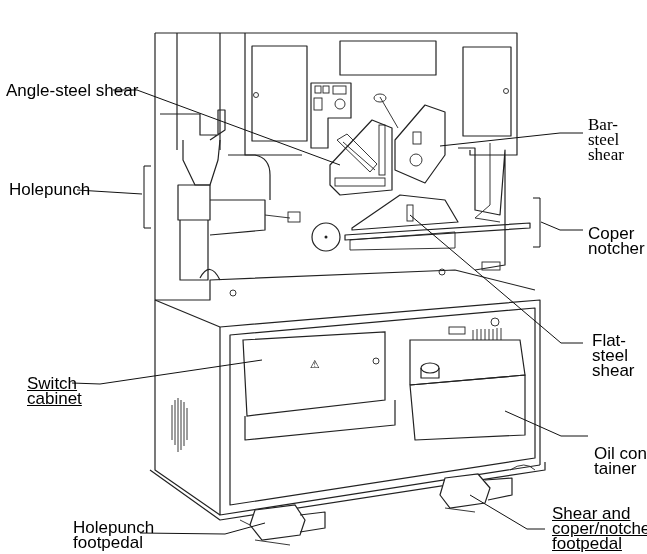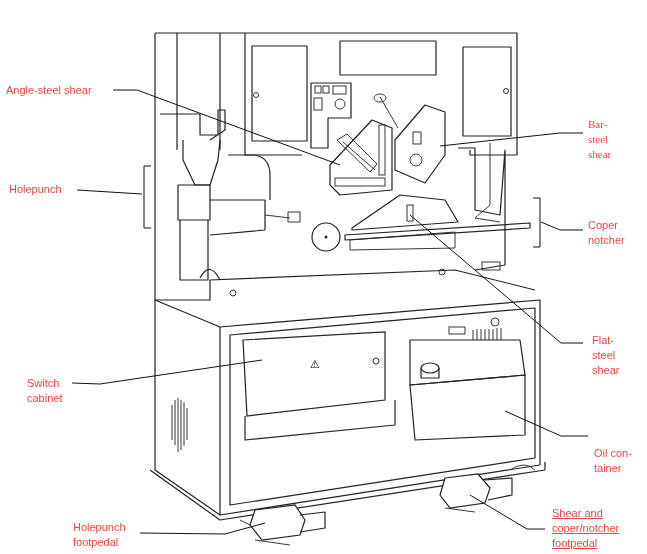--- a/index.html
+++ b/index.html
@@ -2,21 +2,21 @@
 <html><head>
 <meta charset="utf-8">
 <style>
   html,body{margin:0;padding:0;background:#fff;}
   body{width:647px;height:554px;overflow:hidden;position:relative;font-family:"Liberation Sans",sans-serif;}
   #diagram{position:absolute;left:0;top:0;width:647px;height:554px;}
   .ln{fill:none;stroke:#222;stroke-width:1.2;stroke-linejoin:round;}
   .thin{fill:none;stroke:#222;stroke-width:0.9;}
   .fillw{fill:#fff;stroke:#222;stroke-width:1.2;}
   .lead{fill:none;stroke:#111;stroke-width:1;}
-  .lbl{position:absolute;font-size:11px;line-height:15px;color:#ef4444;white-space:pre;}
+  .lbl{position:absolute;font-size:17px;line-height:15px;color:#000000;white-space:pre;}
 </style>
 </head>
 <body>
 
 <svg id="diagram" viewBox="0 0 647 554" xmlns="http://www.w3.org/2000/svg">
 
   <g>
     <path class="ln" d="M155 33 L517 33 L517 155 L470 155 L470 150"></path>
     <path class="ln" d="M155 33 L155 300"></path>
     <path class="ln" d="M177 33 L177 150"></path>
@@ -137,26 +137,26 @@
     <path class="lead" d="M140 533 L225 534 L265 523"></path>
     <path class="lead" d="M470 495 L527 529 L545 529"></path>
   </g>
 </svg>
 
 <div class="lbl" style="left:6px;top:83px;">Angle-steel shear</div>
 <div class="lbl" style="left:9px;top:182px;">Holepunch</div>
 <div class="lbl" style="left:588px;top:117px;font-family:Liberation Serif, serif;">Bar-
 steel
 shear</div>
-<div class="lbl" style="left:588px;top:218px;">Coper
+<div class="lbl" style="left:588px;top:226px;">Coper
 notcher</div>
 <div class="lbl" style="left:592px;top:333px;">Flat-
 steel
 shear</div>
-<div class="lbl" style="left:27px;top:376px;">Switch
+<div class="lbl" style="left:27px;top:376px;text-decoration:underline;">Switch
 cabinet</div>
 <div class="lbl" style="left:594px;top:446px;">Oil con-
 tainer</div>
 <div class="lbl" style="left:73px;top:520px;">Holepunch
 footpedal</div>
 <div class="lbl" style="left:552px;top:506px;text-decoration:underline;">Shear and
 coper/notcher
 footpedal</div>
 
 </body></html>

